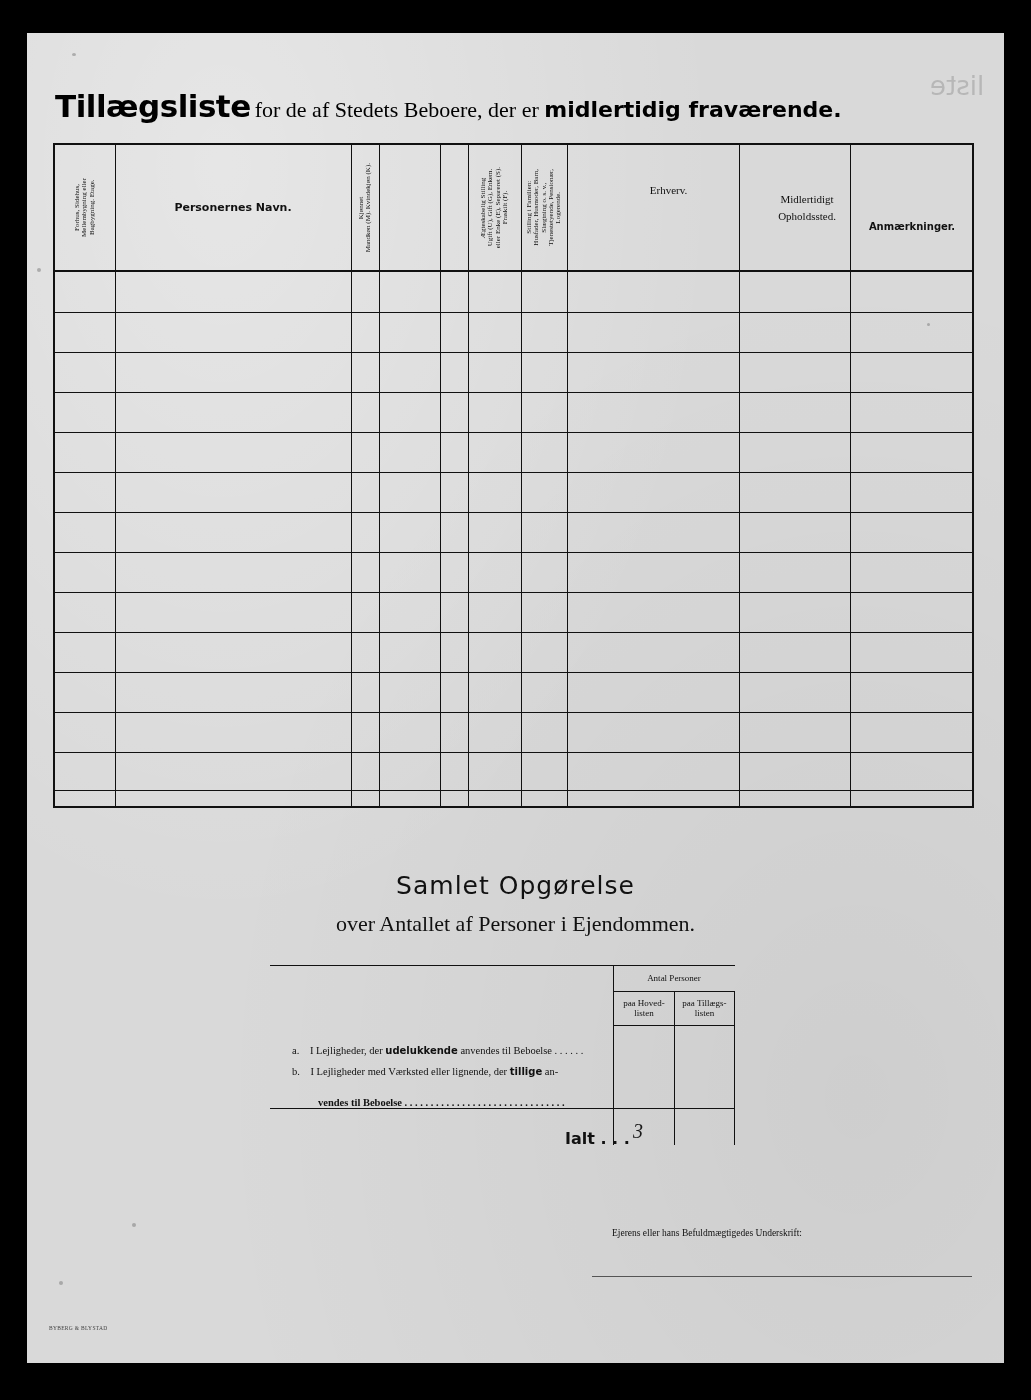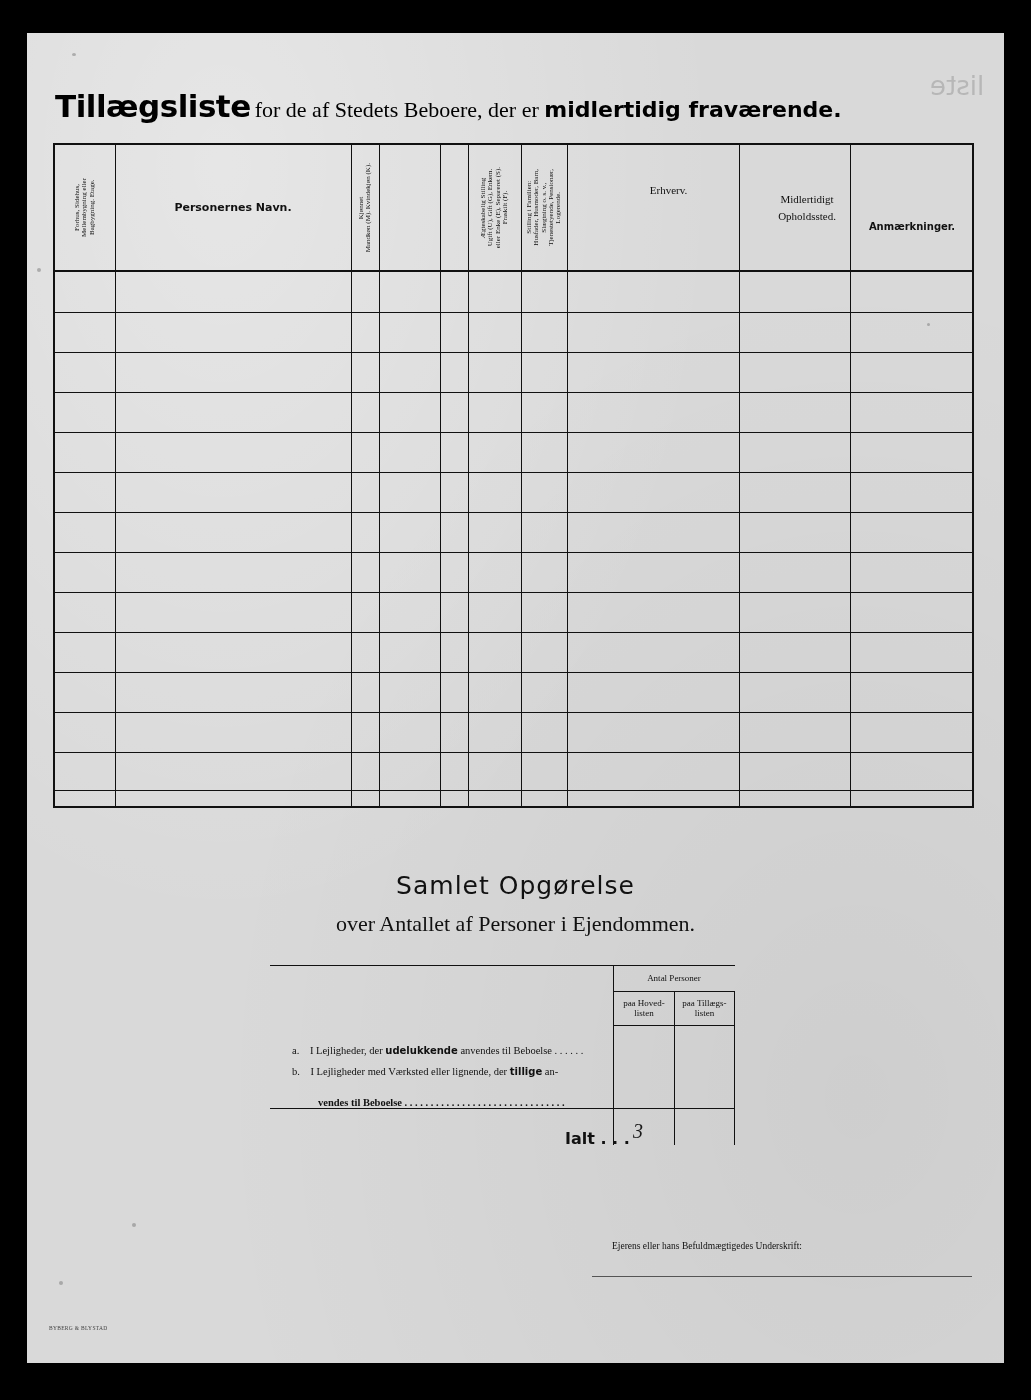--- a/index.html
+++ b/index.html
@@ -178,21 +178,20 @@
     font-size: 20px;
     color: #1a1a1a;
   }
   .sign-lbl {
     position: absolute;
     left: 585px;
     top: 1195px;
     font-family: "Liberation Serif", serif;
     font-size: 9.5px;
     color: #111;
-    margin-top: 13px;
   }
   .sign-line {
     position: absolute;
     left: 565px;
     top: 1243px;
     width: 380px;
     border-bottom: 1px solid #555;
   }
   .printer {
     position: absolute;

